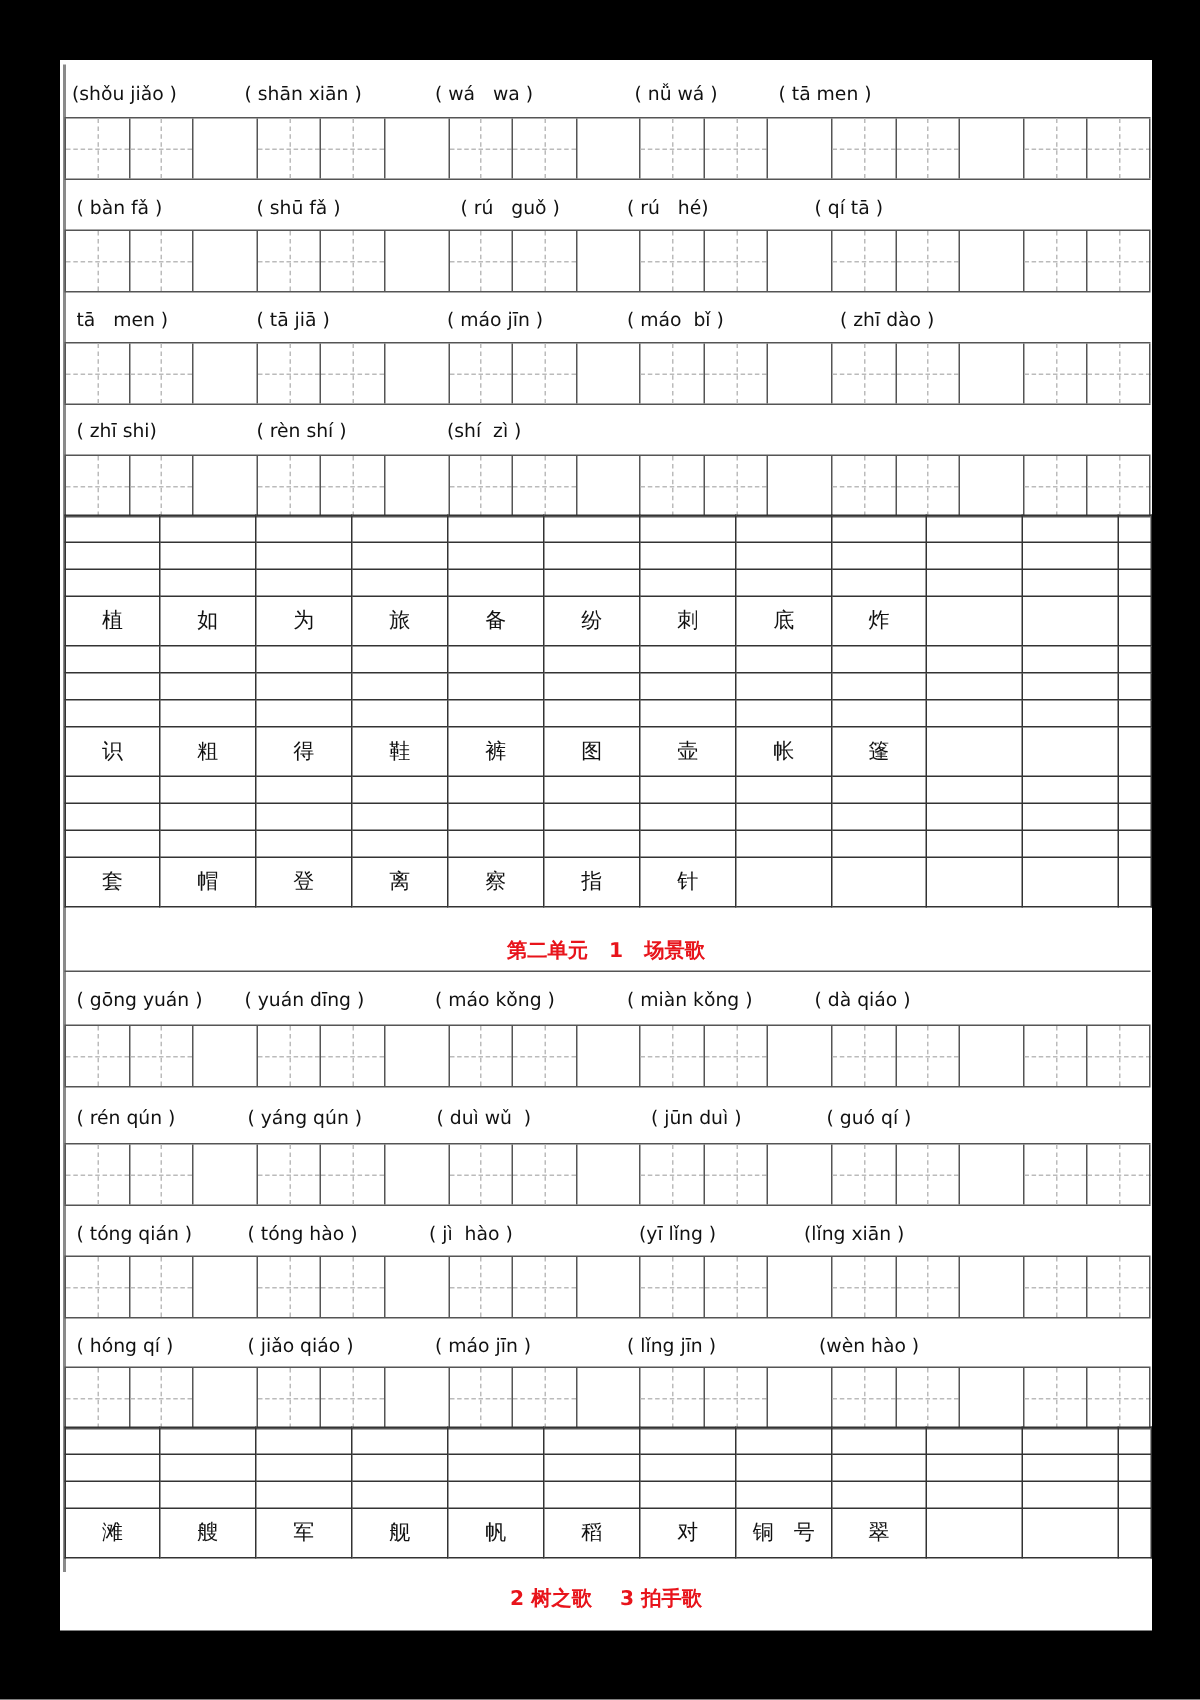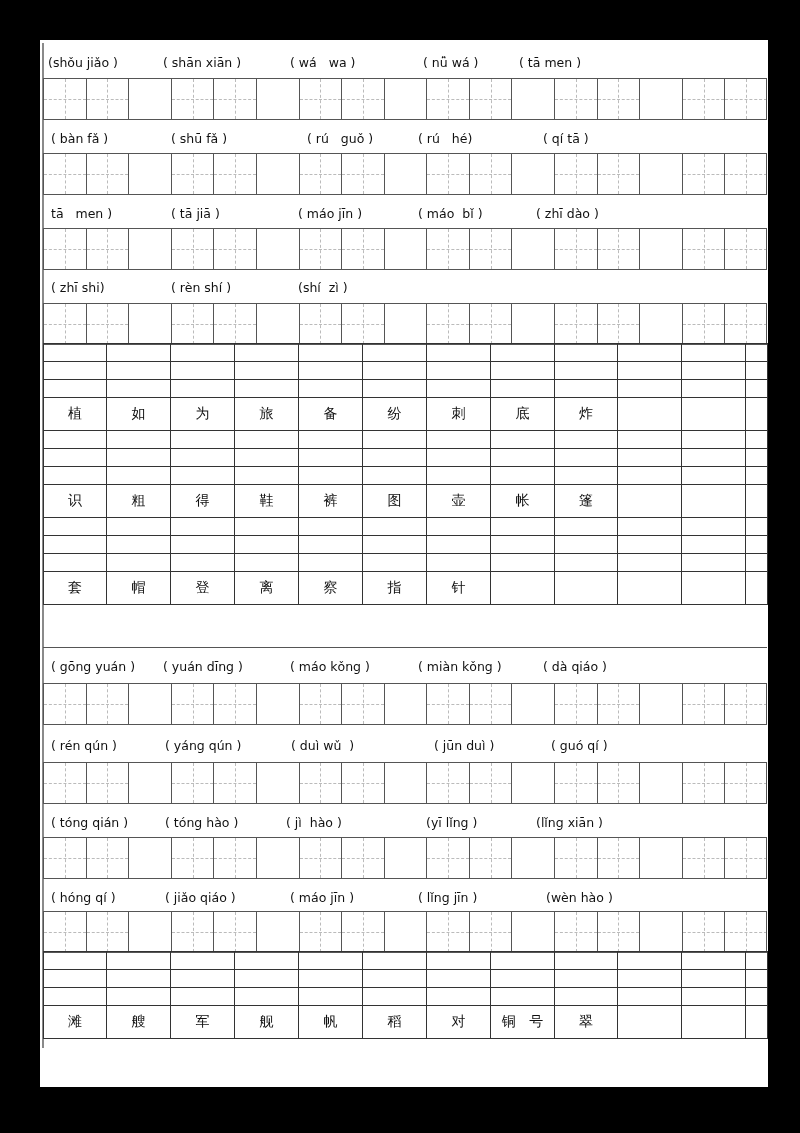--- a/index.html
+++ b/index.html
@@ -115,21 +115,21 @@
         <div class="box edge tz" style="left: 638.824px; width: 42.5882px;"></div>
         <div class="box edge tz" style="left: 681.412px; width: 42.5882px;"></div>
         <div class="rightedge"></div>
       </div>
 
     <div class="pinyin-row" style="top:159px">
       <span class="pinyin" style="left:8px">tā   men )</span>
       <span class="pinyin" style="left:128px">( tā jiā )</span>
       <span class="pinyin" style="left:255px">( máo jīn )</span>
       <span class="pinyin" style="left:375px">( máo  bǐ )</span>
-      <span class="pinyin" style="left:493px">( zhī dào )</span>
+      <span class="pinyin" style="left:517px">( zhī dào )</span>
     </div>
     <div class="tzg-row" style="top:188px">
         <div class="box edge tz" style="left: 0px; width: 42.5882px;"></div>
         <div class="box edge tz" style="left: 42.5882px; width: 42.5882px;"></div>
         <div class="box edge" style="left: 85.1765px; width: 42.5882px;"></div>
         <div class="box edge tz" style="left: 127.765px; width: 42.5882px;"></div>
         <div class="box edge tz" style="left: 170.353px; width: 42.5882px;"></div>
         <div class="box edge" style="left: 212.941px; width: 42.5882px;"></div>
         <div class="box edge tz" style="left: 255.529px; width: 42.5882px;"></div>
         <div class="box edge tz" style="left: 298.118px; width: 42.5882px;"></div>
@@ -352,20 +352,21 @@
             <td style="white-space: pre;"></td>
             <td style="white-space: pre;"></td>
             <td style="white-space: pre;"></td>
             <td style="white-space: pre;"></td>
             <td style="white-space: pre;"></td>
           </tr>
         </tbody>
     </table>
   </div>
 
+  <div class="heading" style="top:585px">第二单元   1   场景歌</div>
 
   <div class="section2-top"></div>
   <div>
     <div class="pinyin-row" style="top:612px">
       <span class="pinyin" style="left:8px">( gōng yuán )</span>
       <span class="pinyin" style="left:120px">( yuán dīng )</span>
       <span class="pinyin" style="left:247px">( máo kǒng )</span>
       <span class="pinyin" style="left:375px">( miàn kǒng )</span>
       <span class="pinyin" style="left:500px">( dà qiáo )</span>
     </div>
@@ -543,13 +544,14 @@
             <td style="white-space: pre;">铜   号</td>
             <td style="white-space: pre;">翠</td>
             <td style="white-space: pre;"></td>
             <td style="white-space: pre;"></td>
             <td style="white-space: pre;"></td>
           </tr>
         </tbody>
     </table>
   </div>
 
+  <div class="heading" style="top:1017px">2 树之歌    3 拍手歌</div>
 </div>
 
 </body></html>

